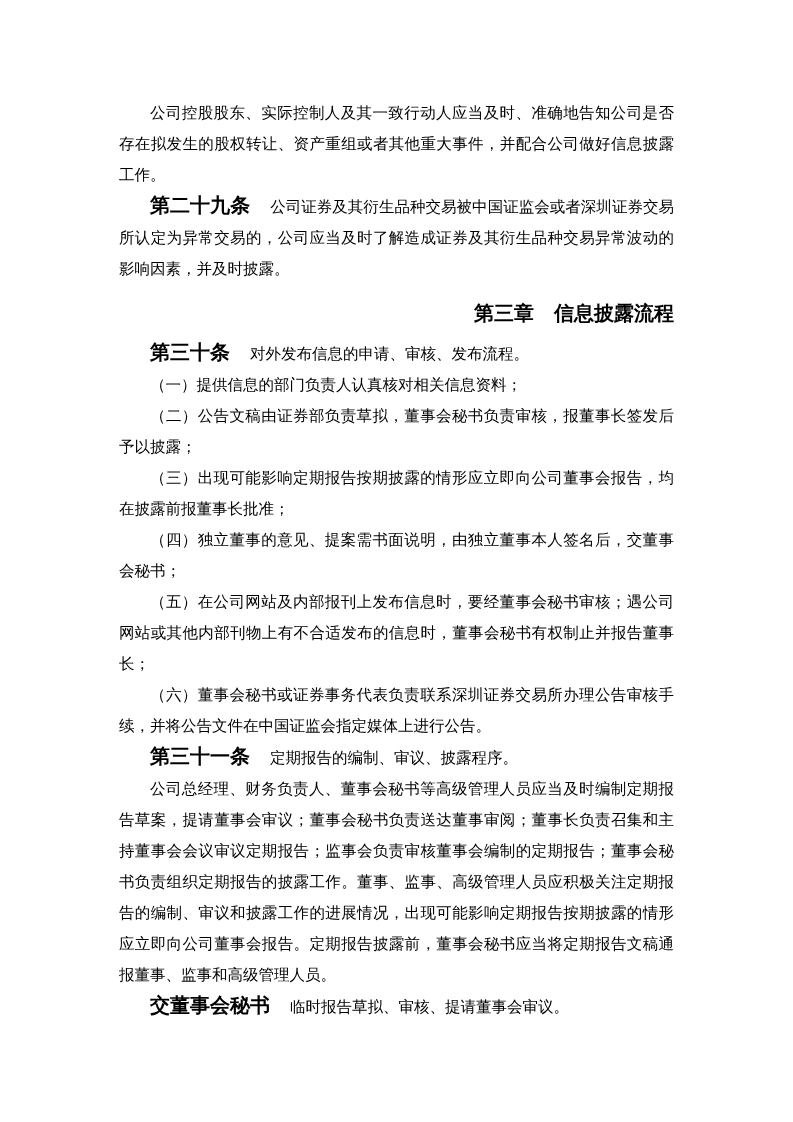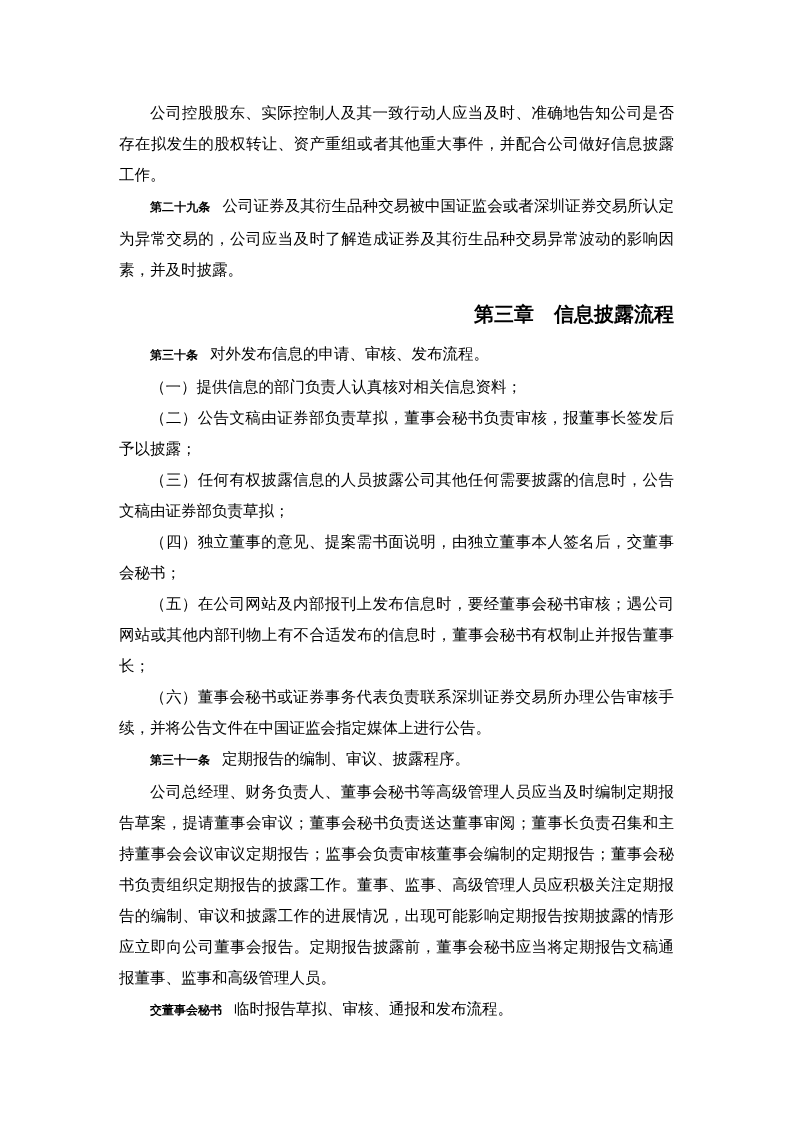--- a/index.html
+++ b/index.html
@@ -32,37 +32,37 @@
   .chapter-heading {
     margin: 14px 0 8px 0;
     font-size: 20px;
     line-height: 31px;
     font-weight: bold;
     text-align: right;
     text-indent: 0;
   }
   .article-lead {
     font-weight: bold;
-    font-size: 12px;
+    font-size: 20px;
     line-height: inherit;
     margin-right: 1em;
   }
 </style>
 </head>
 <body>
 
 <div class="page">
   <div class="doc-body">
       <p class="para"><span>公司控股股东、实际控制人及其一致行动人应当及时、准确地告知公司是否存在拟发生的股权转让、资产重组或者其他重大事件，并配合公司做好信息披露工作。</span></p>
       <p class="para"><b class="article-lead">第二十九条</b><span>公司证券及其衍生品种交易被中国证监会或者深圳证券交易所认定为异常交易的，公司应当及时了解造成证券及其衍生品种交易异常波动的影响因素，并及时披露。</span></p>
       <p class="chapter-heading">第三章　信息披露流程</p>
       <p class="para"><b class="article-lead">第三十条</b><span>对外发布信息的申请、审核、发布流程。</span></p>
       <p class="para"><span>（一）提供信息的部门负责人认真核对相关信息资料；</span></p>
       <p class="para"><span>（二）公告文稿由证券部负责草拟，董事会秘书负责审核，报董事长签发后予以披露；</span></p>
-      <p class="para"><span>（三）任何有权披露信息的人员披露公司其他任何需要披露的信息时，公告文稿由证券部负责草拟；</span></p>
+      <p class="para"><span>（三）出现可能影响定期报告按期披露的情形应立即向公司董事会报告，均在披露前报董事长批准；</span></p>
       <p class="para"><span>（四）独立董事的意见、提案需书面说明，由独立董事本人签名后，交董事会秘书；</span></p>
       <p class="para"><span>（五）在公司网站及内部报刊上发布信息时，要经董事会秘书审核；遇公司网站或其他内部刊物上有不合适发布的信息时，董事会秘书有权制止并报告董事长；</span></p>
       <p class="para"><span>（六）董事会秘书或证券事务代表负责联系深圳证券交易所办理公告审核手续，并将公告文件在中国证监会指定媒体上进行公告。</span></p>
       <p class="para"><b class="article-lead">第三十一条</b><span>定期报告的编制、审议、披露程序。</span></p>
       <p class="para"><span>公司总经理、财务负责人、董事会秘书等高级管理人员应当及时编制定期报告草案，提请董事会审议；董事会秘书负责送达董事审阅；董事长负责召集和主持董事会会议审议定期报告；监事会负责审核董事会编制的定期报告；董事会秘书负责组织定期报告的披露工作。董事、监事、高级管理人员应积极关注定期报告的编制、审议和披露工作的进展情况，出现可能影响定期报告按期披露的情形应立即向公司董事会报告。定期报告披露前，董事会秘书应当将定期报告文稿通报董事、监事和高级管理人员。</span></p>
-      <p class="para"><b class="article-lead">交董事会秘书</b><span>临时报告草拟、审核、通报和发布流程。</span></p>
+      <p class="para"><b class="article-lead">交董事会秘书</b><span>临时报告草拟、审核、提请董事会审议。</span></p>
     </div>
 </div>
 
 </body></html>

